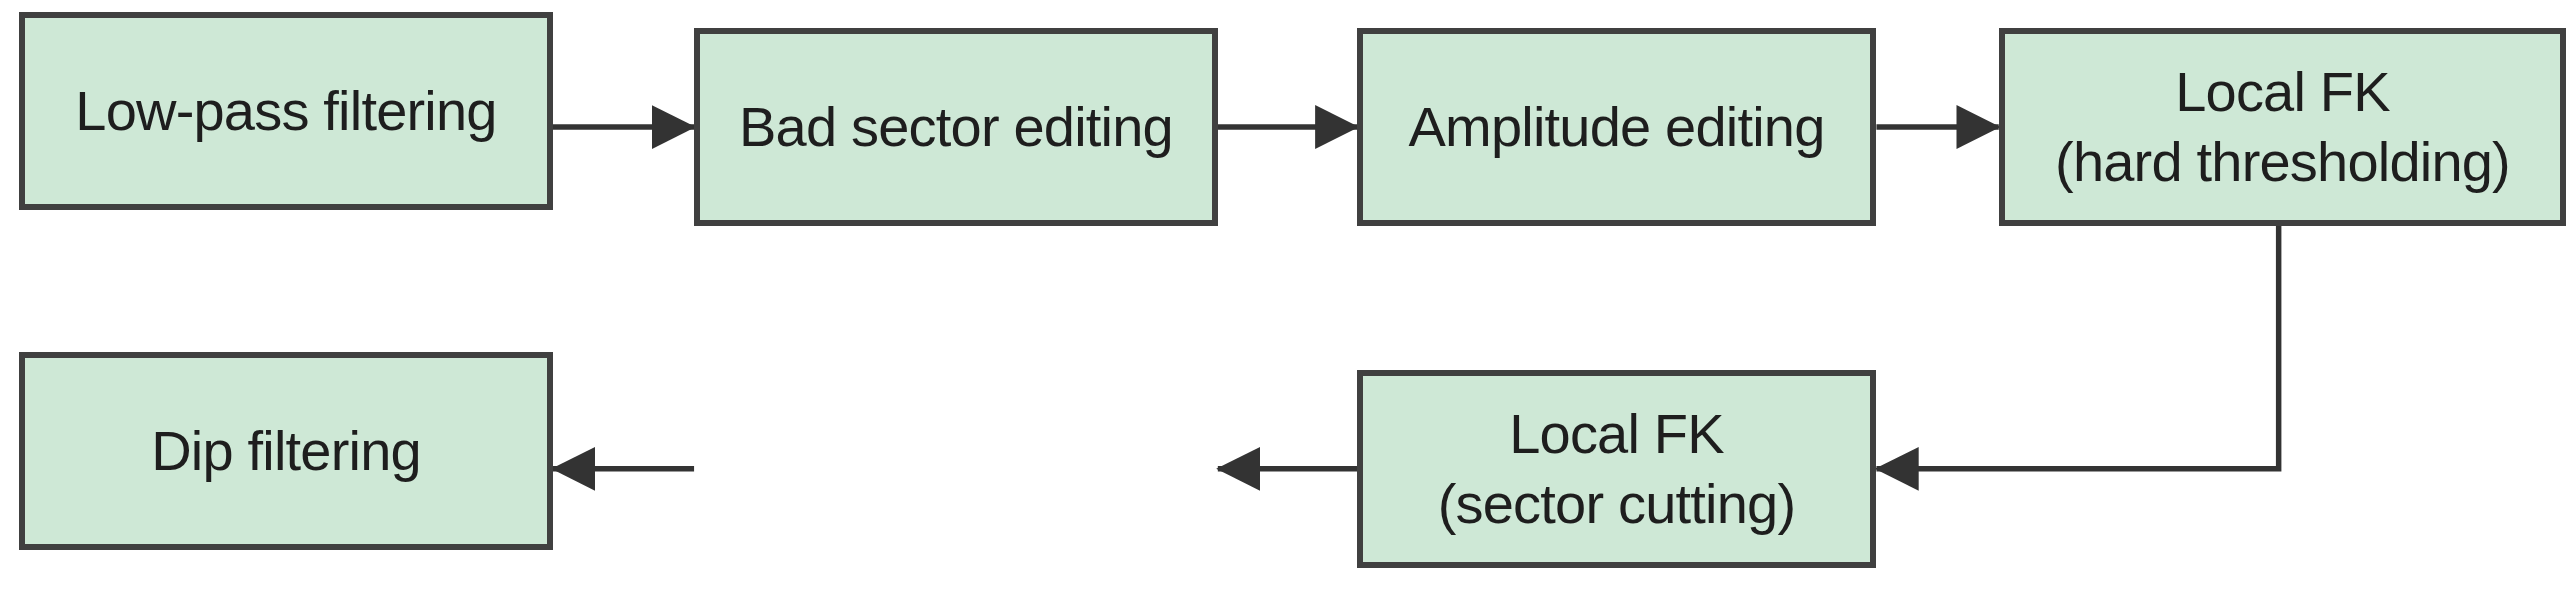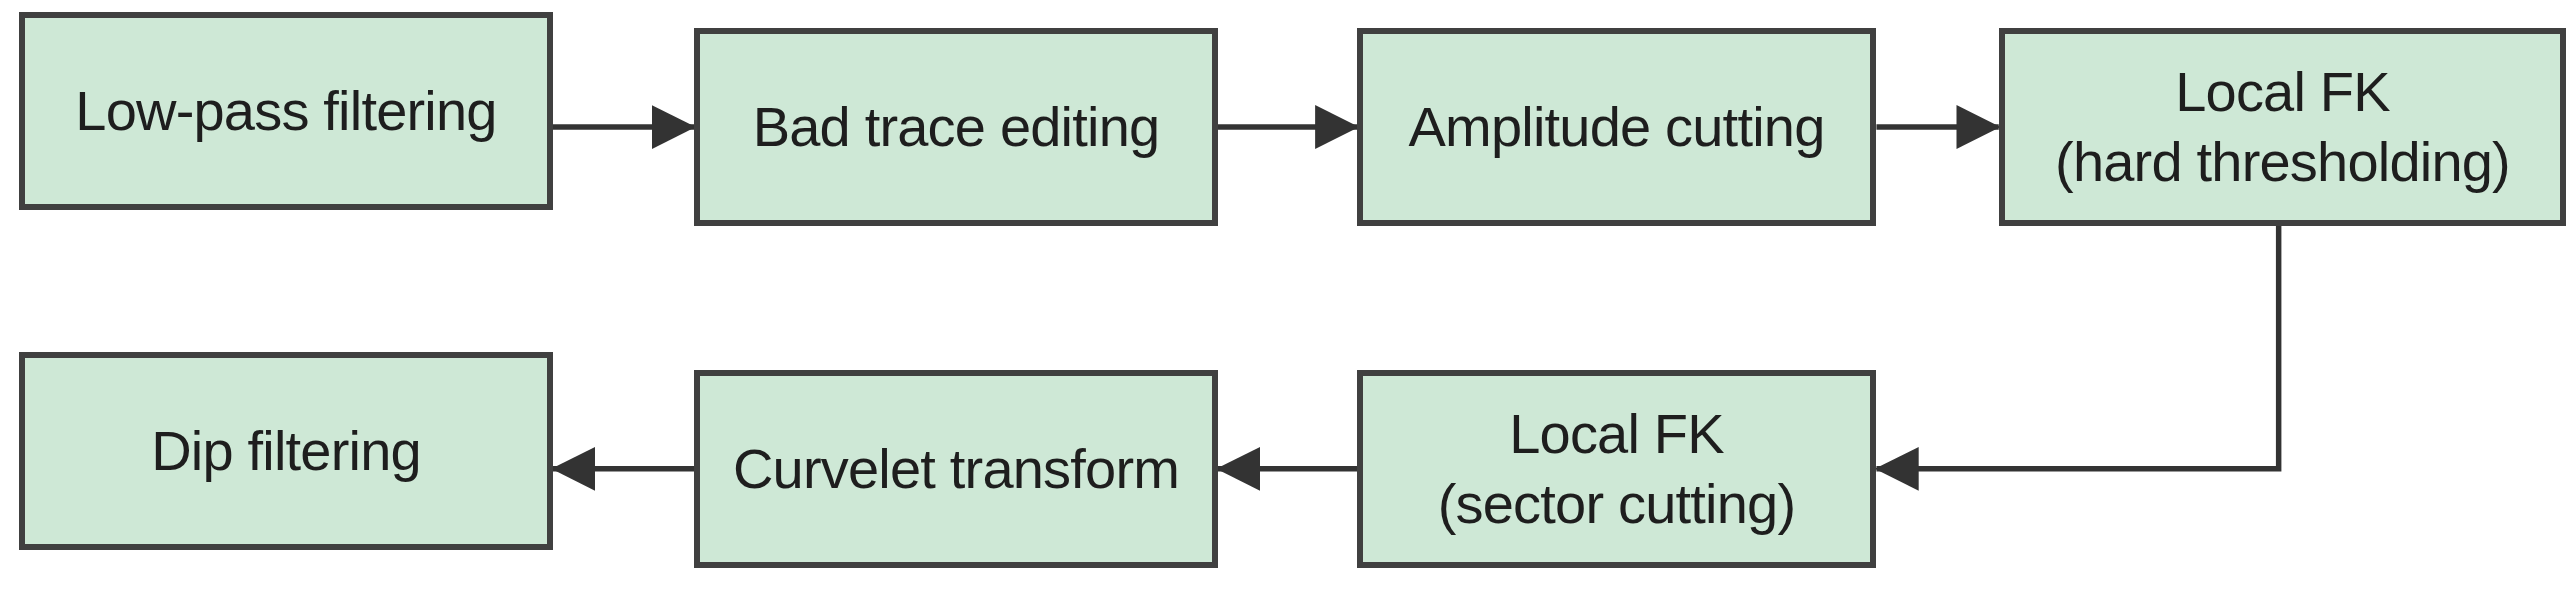--- a/index.html
+++ b/index.html
@@ -60,39 +60,36 @@
     <path class="edge" d="M2905,288 L2905,598 L2392,598" marker-end="url(#arrowhead)"></path>
     <path class="edge" d="M1730,598 L1552,598" marker-end="url(#arrowhead)"></path>
     <path class="edge" d="M884,598 L704,598" marker-end="url(#arrowhead)"></path>
   </svg>
 
   <div class="node" style="left:19px; top:12px; width:534px; height:198px;">
     <span class="label">Low-pass filtering</span>
   </div>
 
   <div class="node" style="left:694px; top:28px; width:524px; height:198px;">
-    <span class="label">Bad trace editing</span>
+    <span class="label">Bad sector editing</span>
   </div>
 
   <div class="node" style="left:1357px; top:28px; width:519px; height:198px;">
-    <span class="label">Amplitude cutting</span>
+    <span class="label">Amplitude editing</span>
   </div>
 
   <div class="node" style="left:1999px; top:28px; width:567px; height:198px;">
     <span class="label">Local FK
 (hard thresholding)</span>
   </div>
 
   <div class="node" style="left:1357px; top:370px; width:519px; height:198px;">
     <span class="label">Local FK
 (sector cutting)</span>
   </div>
 
-  <div class="node" style="left:694px; top:370px; width:524px; height:198px;">
-    <span class="label">Curvelet transform</span>
-  </div>
 
   <div class="node" style="left:19px; top:352px; width:534px; height:198px;">
     <span class="label">Dip filtering</span>
   </div>
 
 </div>
 
 
 </body></html>

